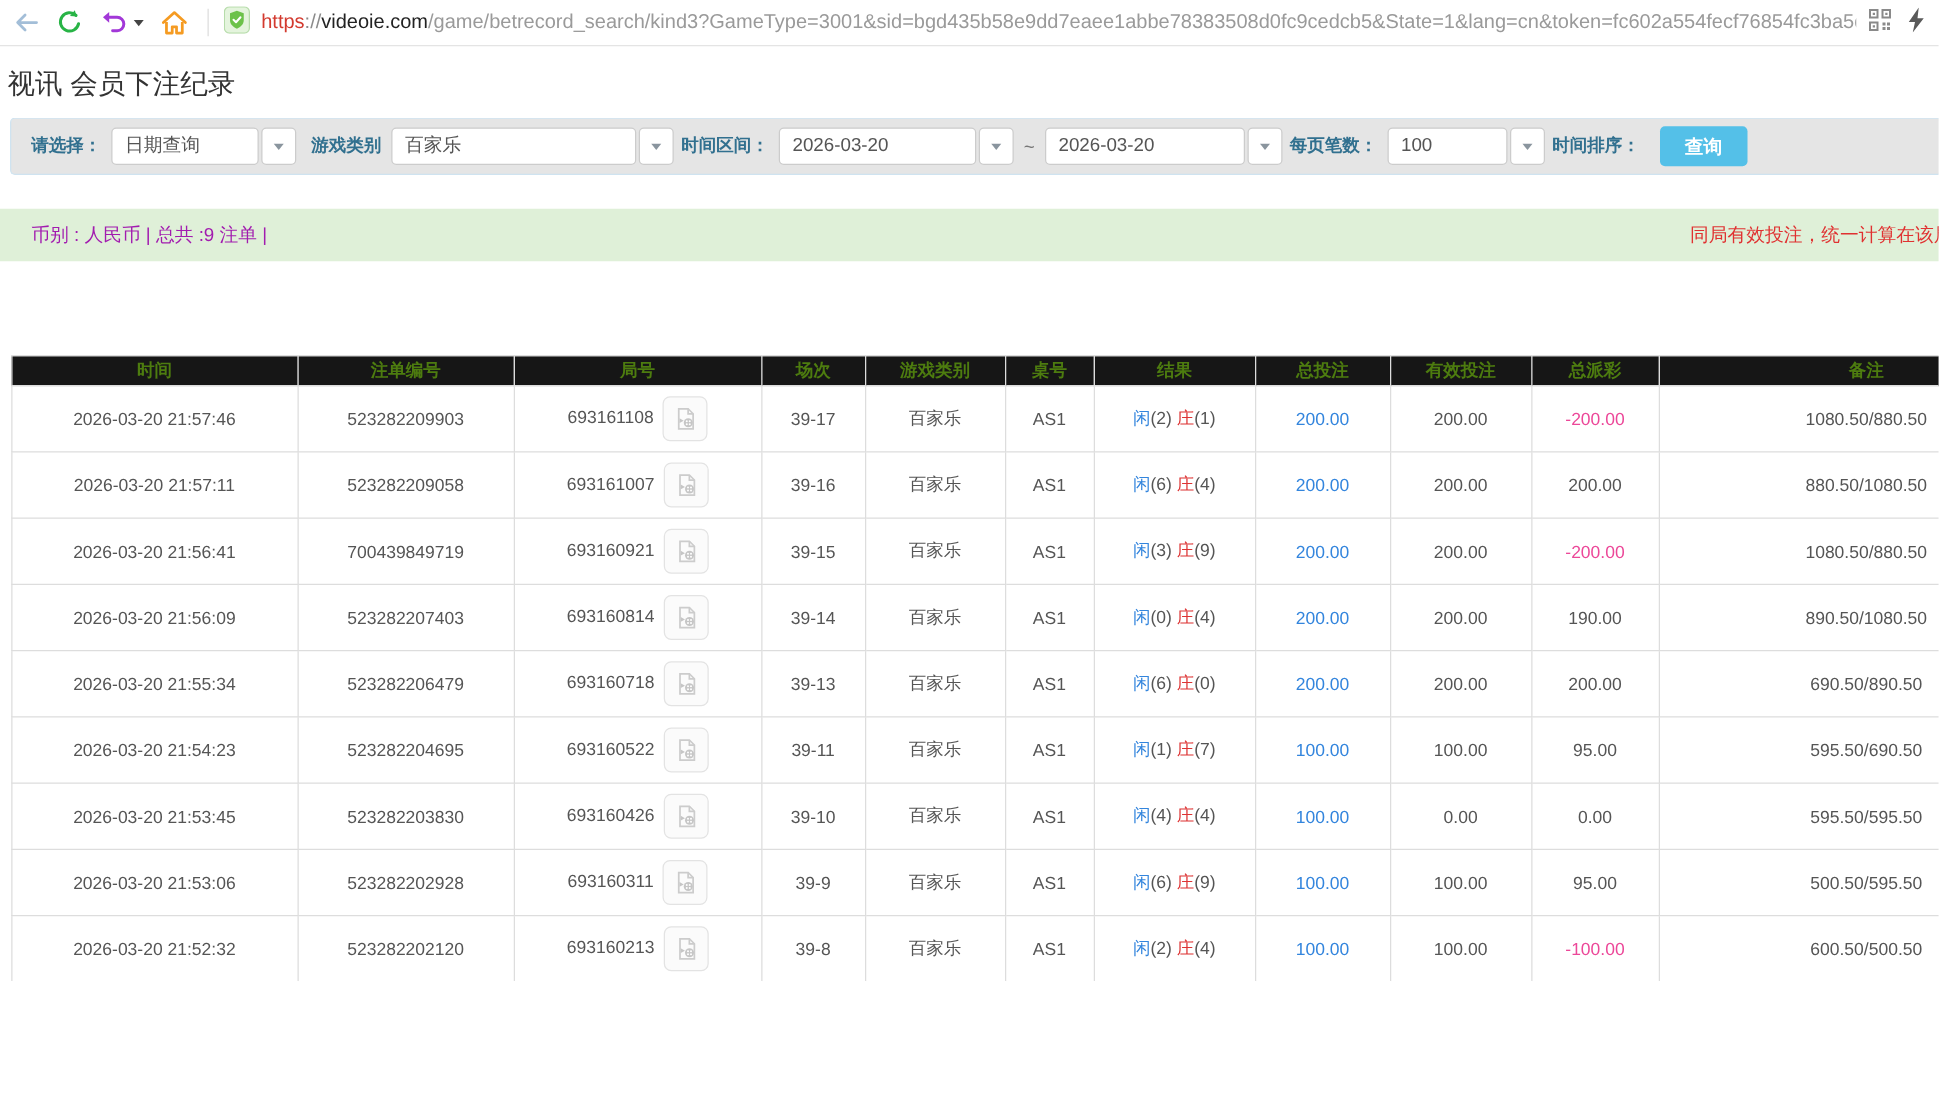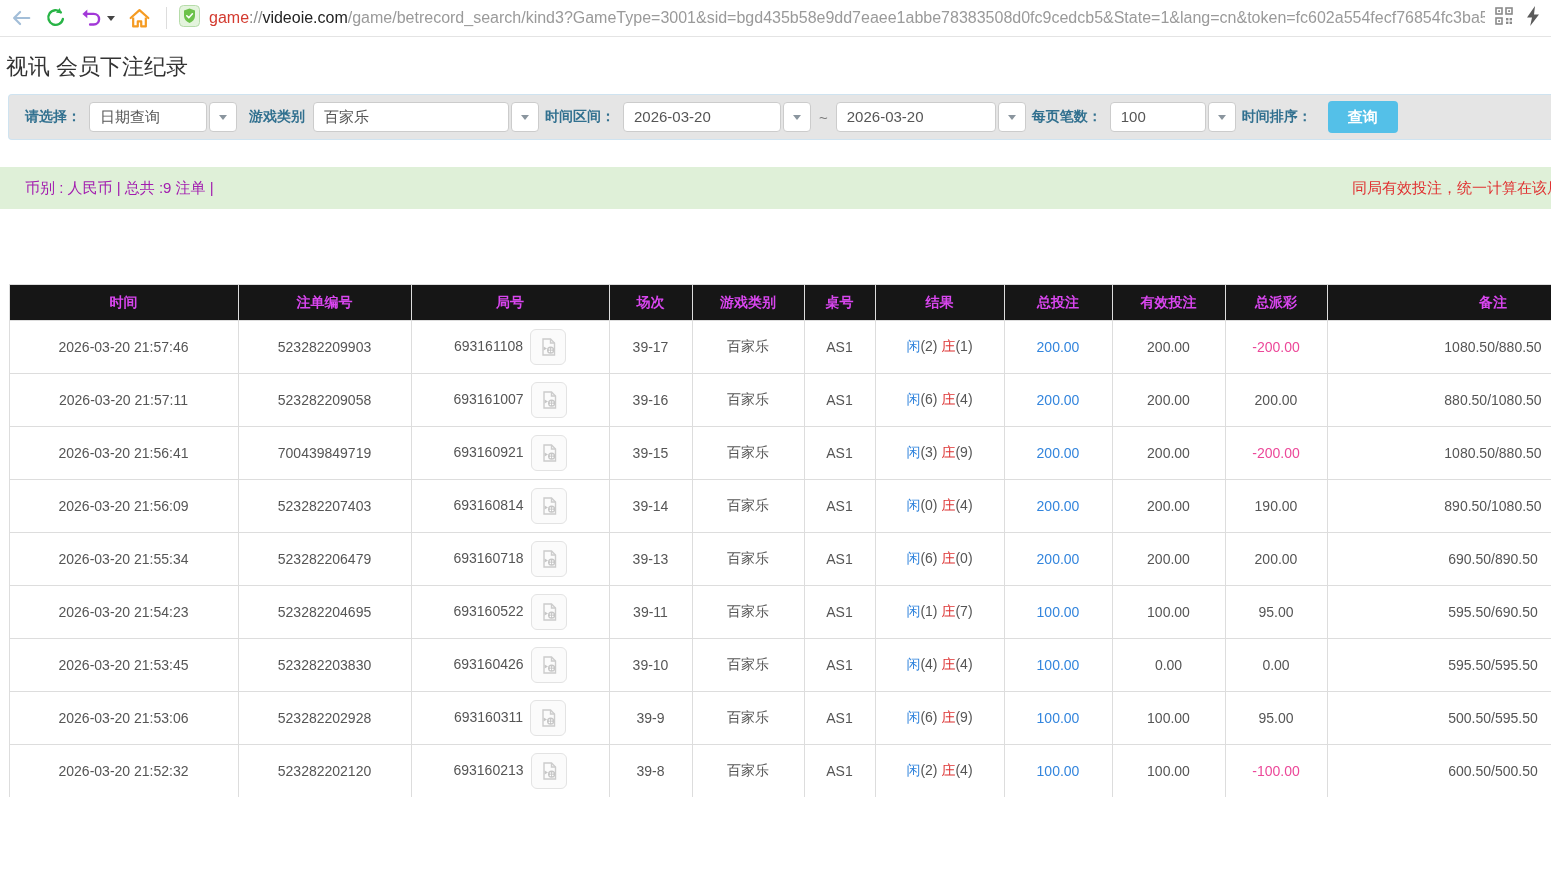--- a/index.html
+++ b/index.html
@@ -42,21 +42,21 @@
   
   .summary-bar { margin-top:27px; height:42px; background:#dff0d8; position:relative;
                  display:flex; align-items:center; padding:0 25px; font-size:15px; }
   .summary-left { color:#a21caf; }
   .summary-right { position:absolute; left:1352px; top:0; height:42px; display:flex; align-items:center;
                    color:#e03131; white-space:nowrap; }
   
   .table-wrap { margin:75px 0 0 8px; width:1543px; overflow:hidden; }
   table.rec { border-collapse:collapse; table-layout:fixed; width:1650px; font-size:14px; color:#555; }
   table.rec th, table.rec td { border:1px solid #ddd; text-align:center; padding:0 4px; }
-  table.rec thead th { background:#161616; color:#d946ef; height:36px; font-weight:bold; font-size:14px; }
+  table.rec thead th { background:#161616; color:#4d7c0f; height:24px; font-weight:bold; font-size:14px; }
   table.rec tbody td { height:53px; background:#fff; }
   .blue { color:#3385dd; }
   .red  { color:#dd3333; }
   .dim  { color:#555; }
   td.payout { color:#555; }
   td.payout.neg { color:#ec4899; }
   .video-btn { display:inline-flex; align-items:center; justify-content:center; width:36px; height:36px;
                background:#fbfbfb; border:1px solid #e3e3e3; border-radius:6px; margin-left:7px;
                vertical-align:middle; cursor:pointer; }
   tr.foot td { background:#a1a1a1; color:#fff; height:31px; border:2px solid #fff; font-size:14px; }
@@ -91,21 +91,21 @@
   </span>
   <span class="tb-sep"></span>
   <div class="addr">
     <span class="shield">
       <svg width="21" height="22" viewBox="0 0 21 22">
           <rect x="0.5" y="0.5" width="20" height="21" rx="4" fill="#e4f4dd" stroke="#b6dcaa"></rect>
           <path d="M10.5 3.5 L16 5.5 V11 c0 3.4-2.4 5.6-5.5 7 C7.4 16.6 5 14.4 5 11 V5.5 Z" fill="#6cc24a"></path>
           <path d="M7.8 10.8 l2 2 3.6-4" stroke="#fff" stroke-width="1.6" fill="none" stroke-linecap="round" stroke-linejoin="round"></path>
         </svg>
     </span>
-    <span class="url-scheme">game</span>
+    <span class="url-scheme">https</span>
       <span class="url-sep">://</span>
       <span class="url-host">videoie.com</span>
       <span class="url-path">/game/betrecord_search/kind3?GameType=3001&amp;sid=bgd435b58e9dd7eaee1abbe78383508d0fc9cedcb5&amp;State=1&amp;lang=cn&amp;token=fc602a554fecf76854fc3ba5d62f7f9f2d8bd02</span>
     <span class="addr-icons">
       <span>
         <svg width="18" height="18" viewBox="0 0 18 18" fill="#8a8a8a">
             <rect x="1" y="1" width="6" height="6" fill="none" stroke="#8a8a8a" stroke-width="1.6"></rect>
             <rect x="3.2" y="3.2" width="1.8" height="1.8"></rect>
             <rect x="11" y="1" width="6" height="6" fill="none" stroke="#8a8a8a" stroke-width="1.6"></rect>
             <rect x="13.2" y="3.2" width="1.8" height="1.8"></rect>

